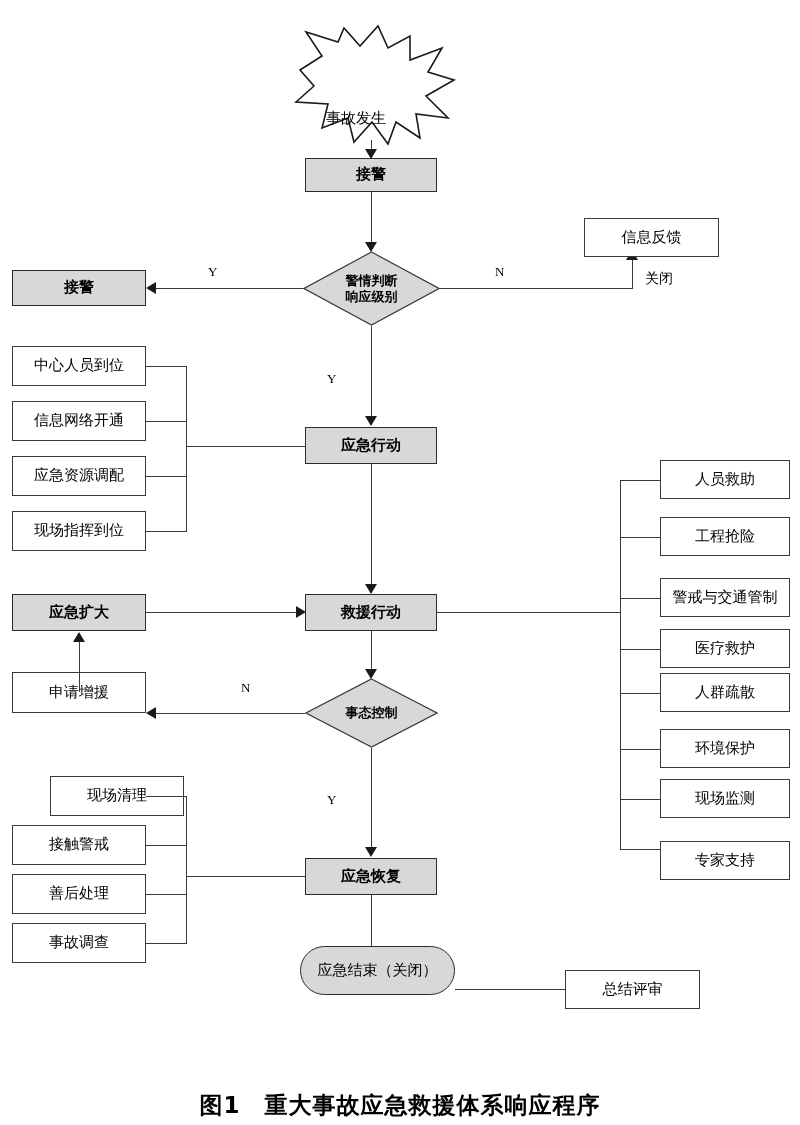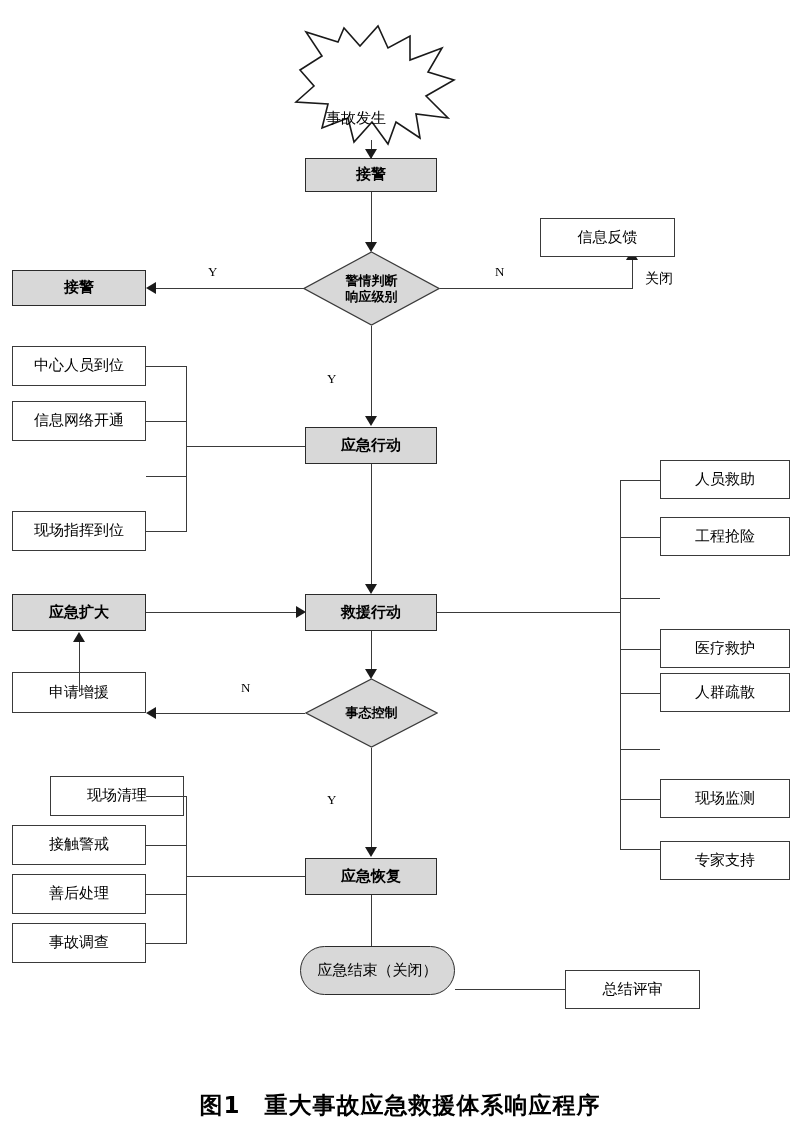--- a/index.html
+++ b/index.html
@@ -164,33 +164,36 @@
   <div class="node rect shaded" style="left:12px; top:270px; width:134px; height:36px;">
     <span>接警</span>
   </div>
 
   <div class="line hline" style="left:440px; top:288px; width:192px;"></div>
   <div class="line vline" style="left:632px; top:258px; height:31px;"></div>
   <div class="arrow arrow-up" style="left:626px; top:250px;"></div>
   <div class="edge-label" style="left:495px; top:264px;">N</div>
   <div class="edge-label cjk-label" style="left:645px; top:270px;">关闭</div>
 
-  <div class="node rect" style="left:540px; top:218px; width:135px; height:39px;">
+  <div class="node rect" style="left:584px; top:218px; width:135px; height:39px;">
     <span>信息反馈</span>
   </div>
 
   <div class="line vline" style="left:371px; top:326px; height:91px;"></div>
   <div class="arrow arrow-down" style="left:365px; top:416px;"></div>
   <div class="edge-label" style="left:327px; top:371px;">Y</div>
 
   <div class="node rect" style="left:12px; top:346px; width:134px; height:40px;">
     <span>中心人员到位</span>
   </div>
   <div class="node rect" style="left:12px; top:401px; width:134px; height:40px;">
     <span>信息网络开通</span>
+  </div>
+  <div class="node rect" style="left:12px; top:456px; width:134px; height:40px;">
+    <span>应急资源调配</span>
   </div>
   <div class="node rect" style="left:12px; top:511px; width:134px; height:40px;">
     <span>现场指挥到位</span>
   </div>
 
   <div class="line hline" style="left:146px; top:366px; width:40px;"></div>
   <div class="line hline" style="left:146px; top:421px; width:40px;"></div>
   <div class="line hline" style="left:146px; top:476px; width:40px;"></div>
   <div class="line hline" style="left:146px; top:531px; width:40px;"></div>
   <div class="line vline" style="left:186px; top:366px; height:166px;"></div>
@@ -219,32 +222,38 @@
   <div class="node rect" style="left:660px; top:460px; width:130px; height:39px;">
     <span>人员救助</span>
   </div>
   <div class="line hline" style="left:620px; top:480px; width:40px;"></div>
 
   <div class="node rect" style="left:660px; top:517px; width:130px; height:39px;">
     <span>工程抢险</span>
   </div>
   <div class="line hline" style="left:620px; top:537px; width:40px;"></div>
 
+  <div class="node rect" style="left:660px; top:578px; width:130px; height:39px;">
+    <span>警戒与交通管制</span>
+  </div>
   <div class="line hline" style="left:620px; top:598px; width:40px;"></div>
 
   <div class="node rect" style="left:660px; top:629px; width:130px; height:39px;">
     <span>医疗救护</span>
   </div>
   <div class="line hline" style="left:620px; top:649px; width:40px;"></div>
 
   <div class="node rect" style="left:660px; top:673px; width:130px; height:39px;">
     <span>人群疏散</span>
   </div>
   <div class="line hline" style="left:620px; top:693px; width:40px;"></div>
 
+  <div class="node rect" style="left:660px; top:729px; width:130px; height:39px;">
+    <span>环境保护</span>
+  </div>
   <div class="line hline" style="left:620px; top:749px; width:40px;"></div>
 
   <div class="node rect" style="left:660px; top:779px; width:130px; height:39px;">
     <span>现场监测</span>
   </div>
   <div class="line hline" style="left:620px; top:799px; width:40px;"></div>
 
   <div class="node rect" style="left:660px; top:829px; width:130px; height:39px;margin-top:12px;">
     <span>专家支持</span>
   </div>

